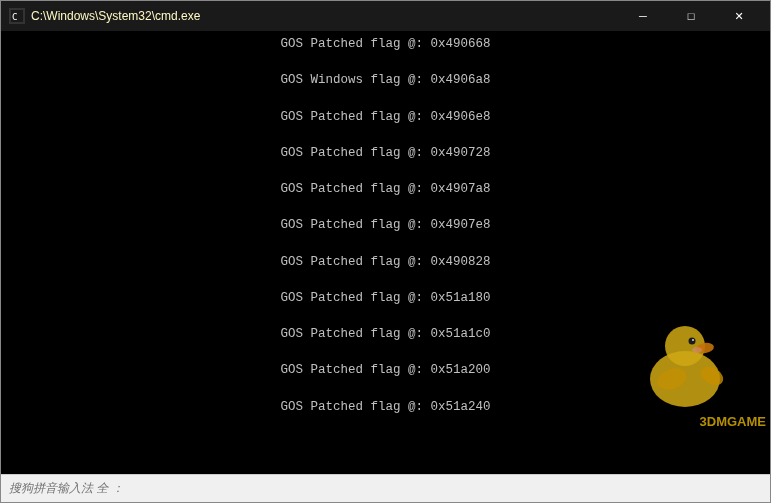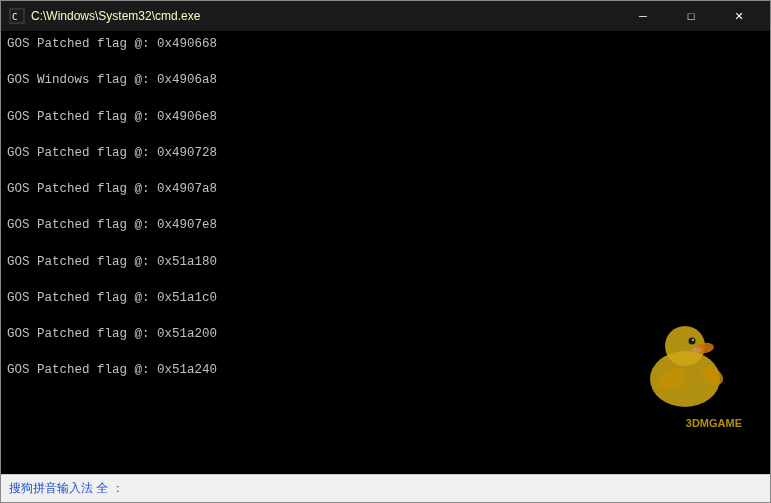--- a/index.html
+++ b/index.html
@@ -87,53 +87,55 @@
       color: #c0c0c0;
       font-size: 12.5px;
       line-height: 1.45;
       white-space: pre;
       flex: 1;
       overflow: hidden;
     }
 
     .console-line {
       display: block;
+      text-align: center;
     }
 
     .watermark {
       position: absolute;
       right: 30px;
       bottom: 60px;
       width: 110px;
       height: 110px;
       opacity: 0.85;
     }
 
     .watermark-text {
       position: absolute;
-      right: 28px;
+      right: 4px;
       bottom: 45px;
       color: #c8a000;
-      font-size: 11px;
+      font-size: 13px;
       font-family: Arial, sans-serif;
       font-weight: bold;
       opacity: 0.9;
     }
 
     .ime-bar {
       background: #f0f0f0;
       height: 28px;
       display: flex;
       align-items: center;
       padding: 0 8px;
       font-family: 'Segoe UI', Arial, sans-serif;
       font-size: 12px;
-      color: #1d4ed8;
+      color: #737373;
       flex-shrink: 0;
       border-top: 1px solid #ccc;
+      font-style: italic;
     }
 
     .ime-label {
       margin-right: 4px;
     }
   </style>
 </head>
 <body>
 
 <div class="window">
@@ -153,20 +155,21 @@
     </div>
   </div>
 
   <div class="console-area">
     <div class="console-content" id="console-output"><span class="console-line">GOS Patched flag @: 0x490668</span>
 <span class="console-line">GOS Windows flag @: 0x4906a8</span>
 <span class="console-line">GOS Patched flag @: 0x4906e8</span>
 <span class="console-line">GOS Patched flag @: 0x490728</span>
 <span class="console-line">GOS Patched flag @: 0x4907a8</span>
 <span class="console-line">GOS Patched flag @: 0x4907e8</span>
+<span class="console-line">GOS Patched flag @: 0x490828</span>
 <span class="console-line">GOS Patched flag @: 0x51a180</span>
 <span class="console-line">GOS Patched flag @: 0x51a1c0</span>
 <span class="console-line">GOS Patched flag @: 0x51a200</span>
 <span class="console-line">GOS Patched flag @: 0x51a240</span>
 
 
 
 
 
 

